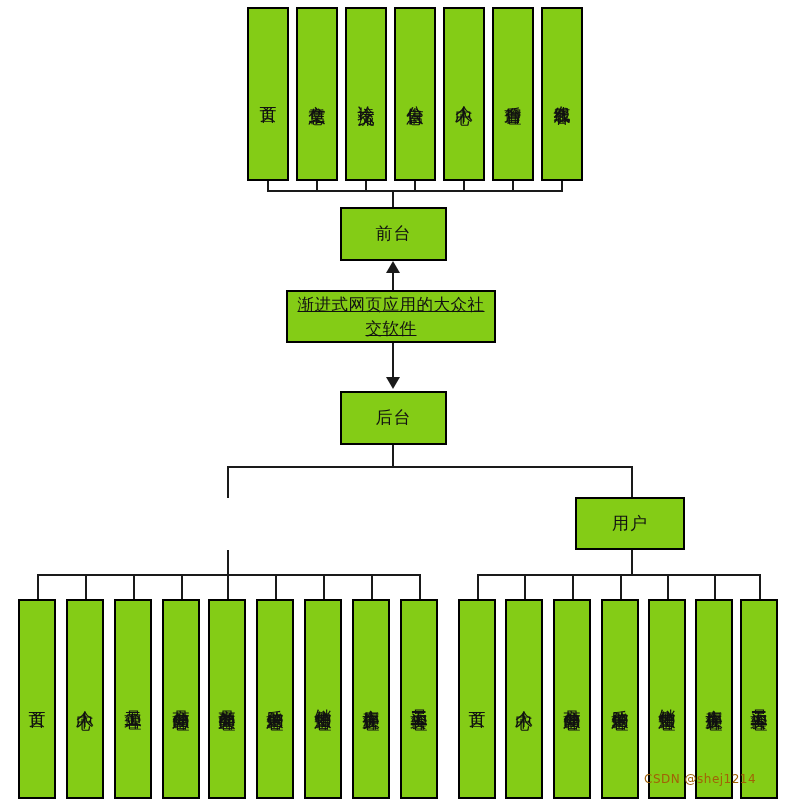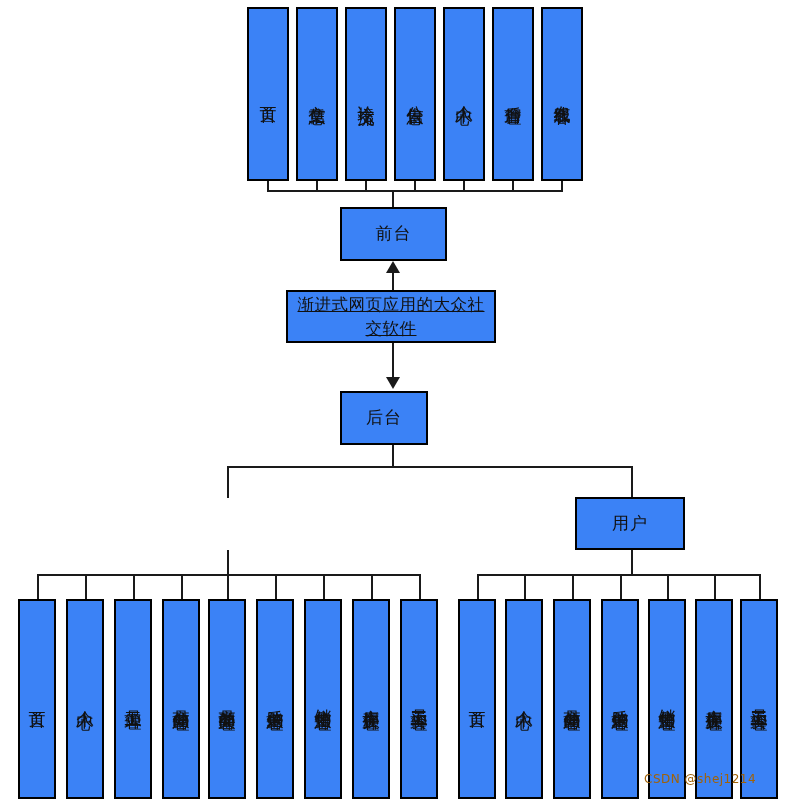--- a/index.html
+++ b/index.html
@@ -14,21 +14,21 @@
     position: relative;
     width: 785px;
     height: 802px;
     background: #ffffff;
     overflow: hidden;
   }
   .node {
     position: absolute;
     box-sizing: border-box;
     border: 2px solid #000000;
-    background: #3b82f6;
+    background: #84cc16;
     display: flex;
     align-items: center;
     justify-content: center;
     color: #111111;
     line-height: 1.12;
     z-index: 3;
   }
   .node.vert {
     writing-mode: vertical-rl;
     text-orientation: upright;
@@ -110,21 +110,21 @@
   <div class="node horiz" style="left:340px; top:207px; width:107px; height:54px;">前台</div>
 
   <div class="line v" style="left:392px; top:272px; height:20px;"></div>
   <div class="arrow up" style="left:386px; top:261px;"></div>
 
   <div class="node title-node" style="left:286px; top:290px; width:210px; height:53px;">渐进式网页应用的大众社交软件</div>
 
   <div class="line v" style="left:392px; top:343px; height:34px;"></div>
   <div class="arrow down" style="left:386px; top:377px;"></div>
 
-  <div class="node horiz" style="left:340px; top:391px; width:88px; height:54px;">后台</div>
+  <div class="node horiz" style="left:340px; top:391px; width:107px; height:54px;">后台</div>
 
   <div class="line v" style="left:392px; top:445px; height:22px;"></div>
   <div class="line h" style="left:227px; top:466px; width:406px;"></div>
   <div class="line v" style="left:227px; top:466px; height:32px;"></div>
   <div class="line v" style="left:631px; top:466px; height:32px;"></div>
 
   <div class="node horiz" style="left:575px; top:497px; width:110px; height:53px;">用户</div>
 
   <div class="line v" style="left:227px; top:550px; height:25px;"></div>
   <div class="line h" style="left:37px; top:574px; width:382px;"></div>

